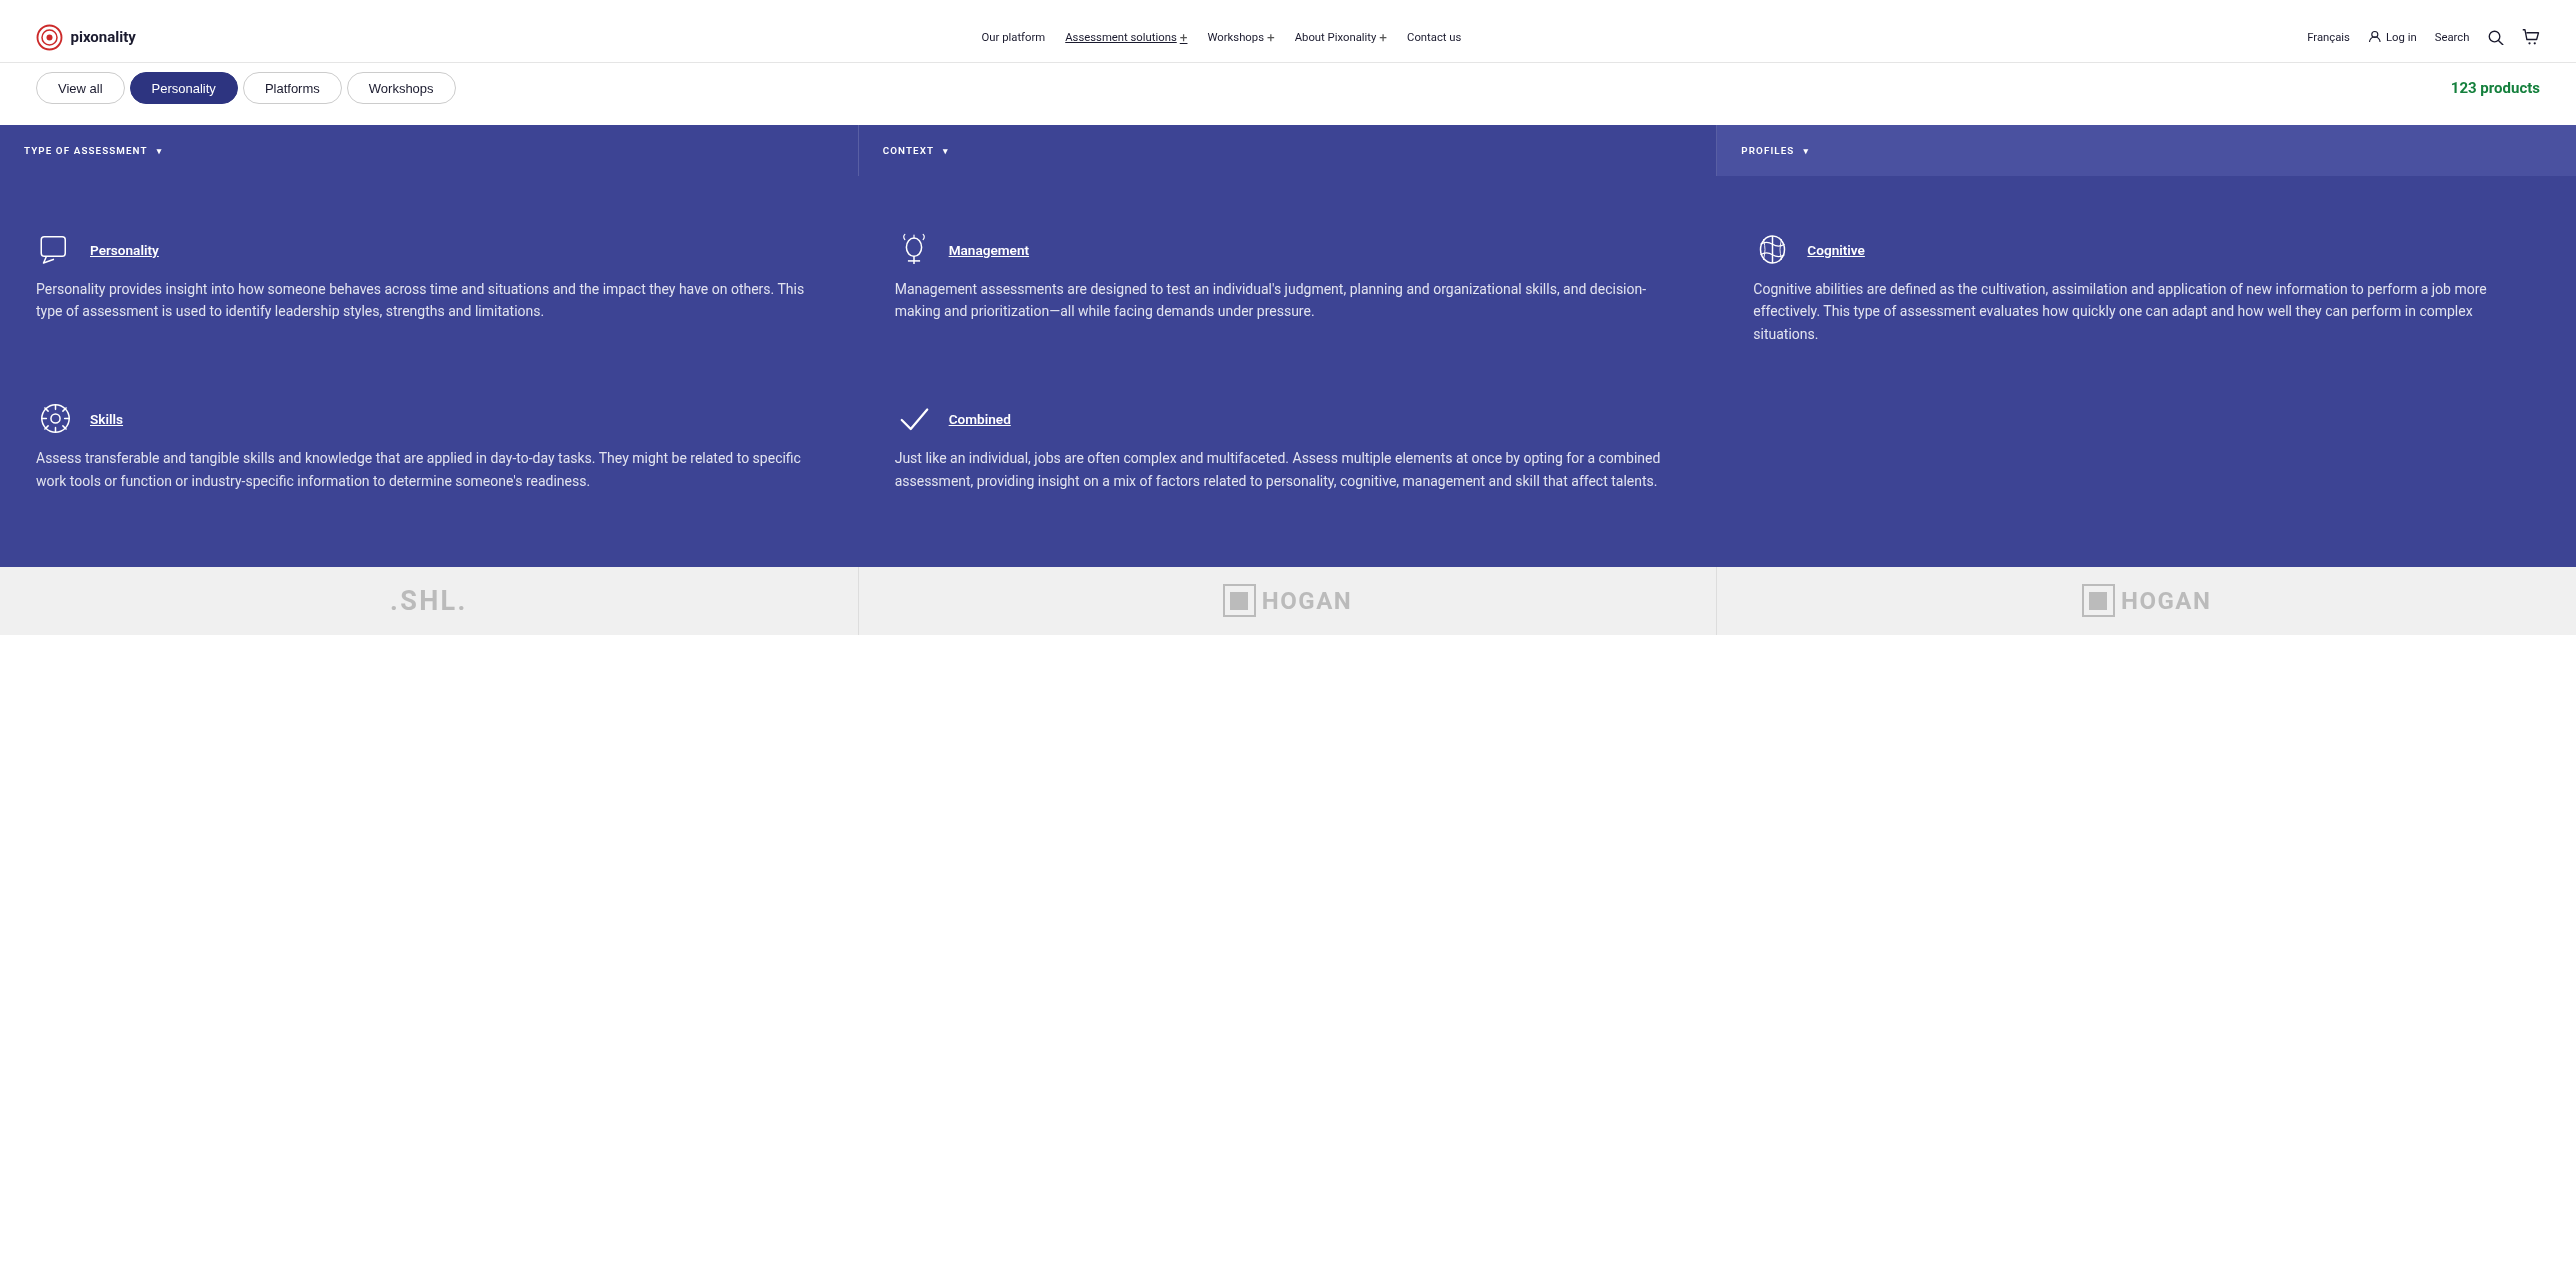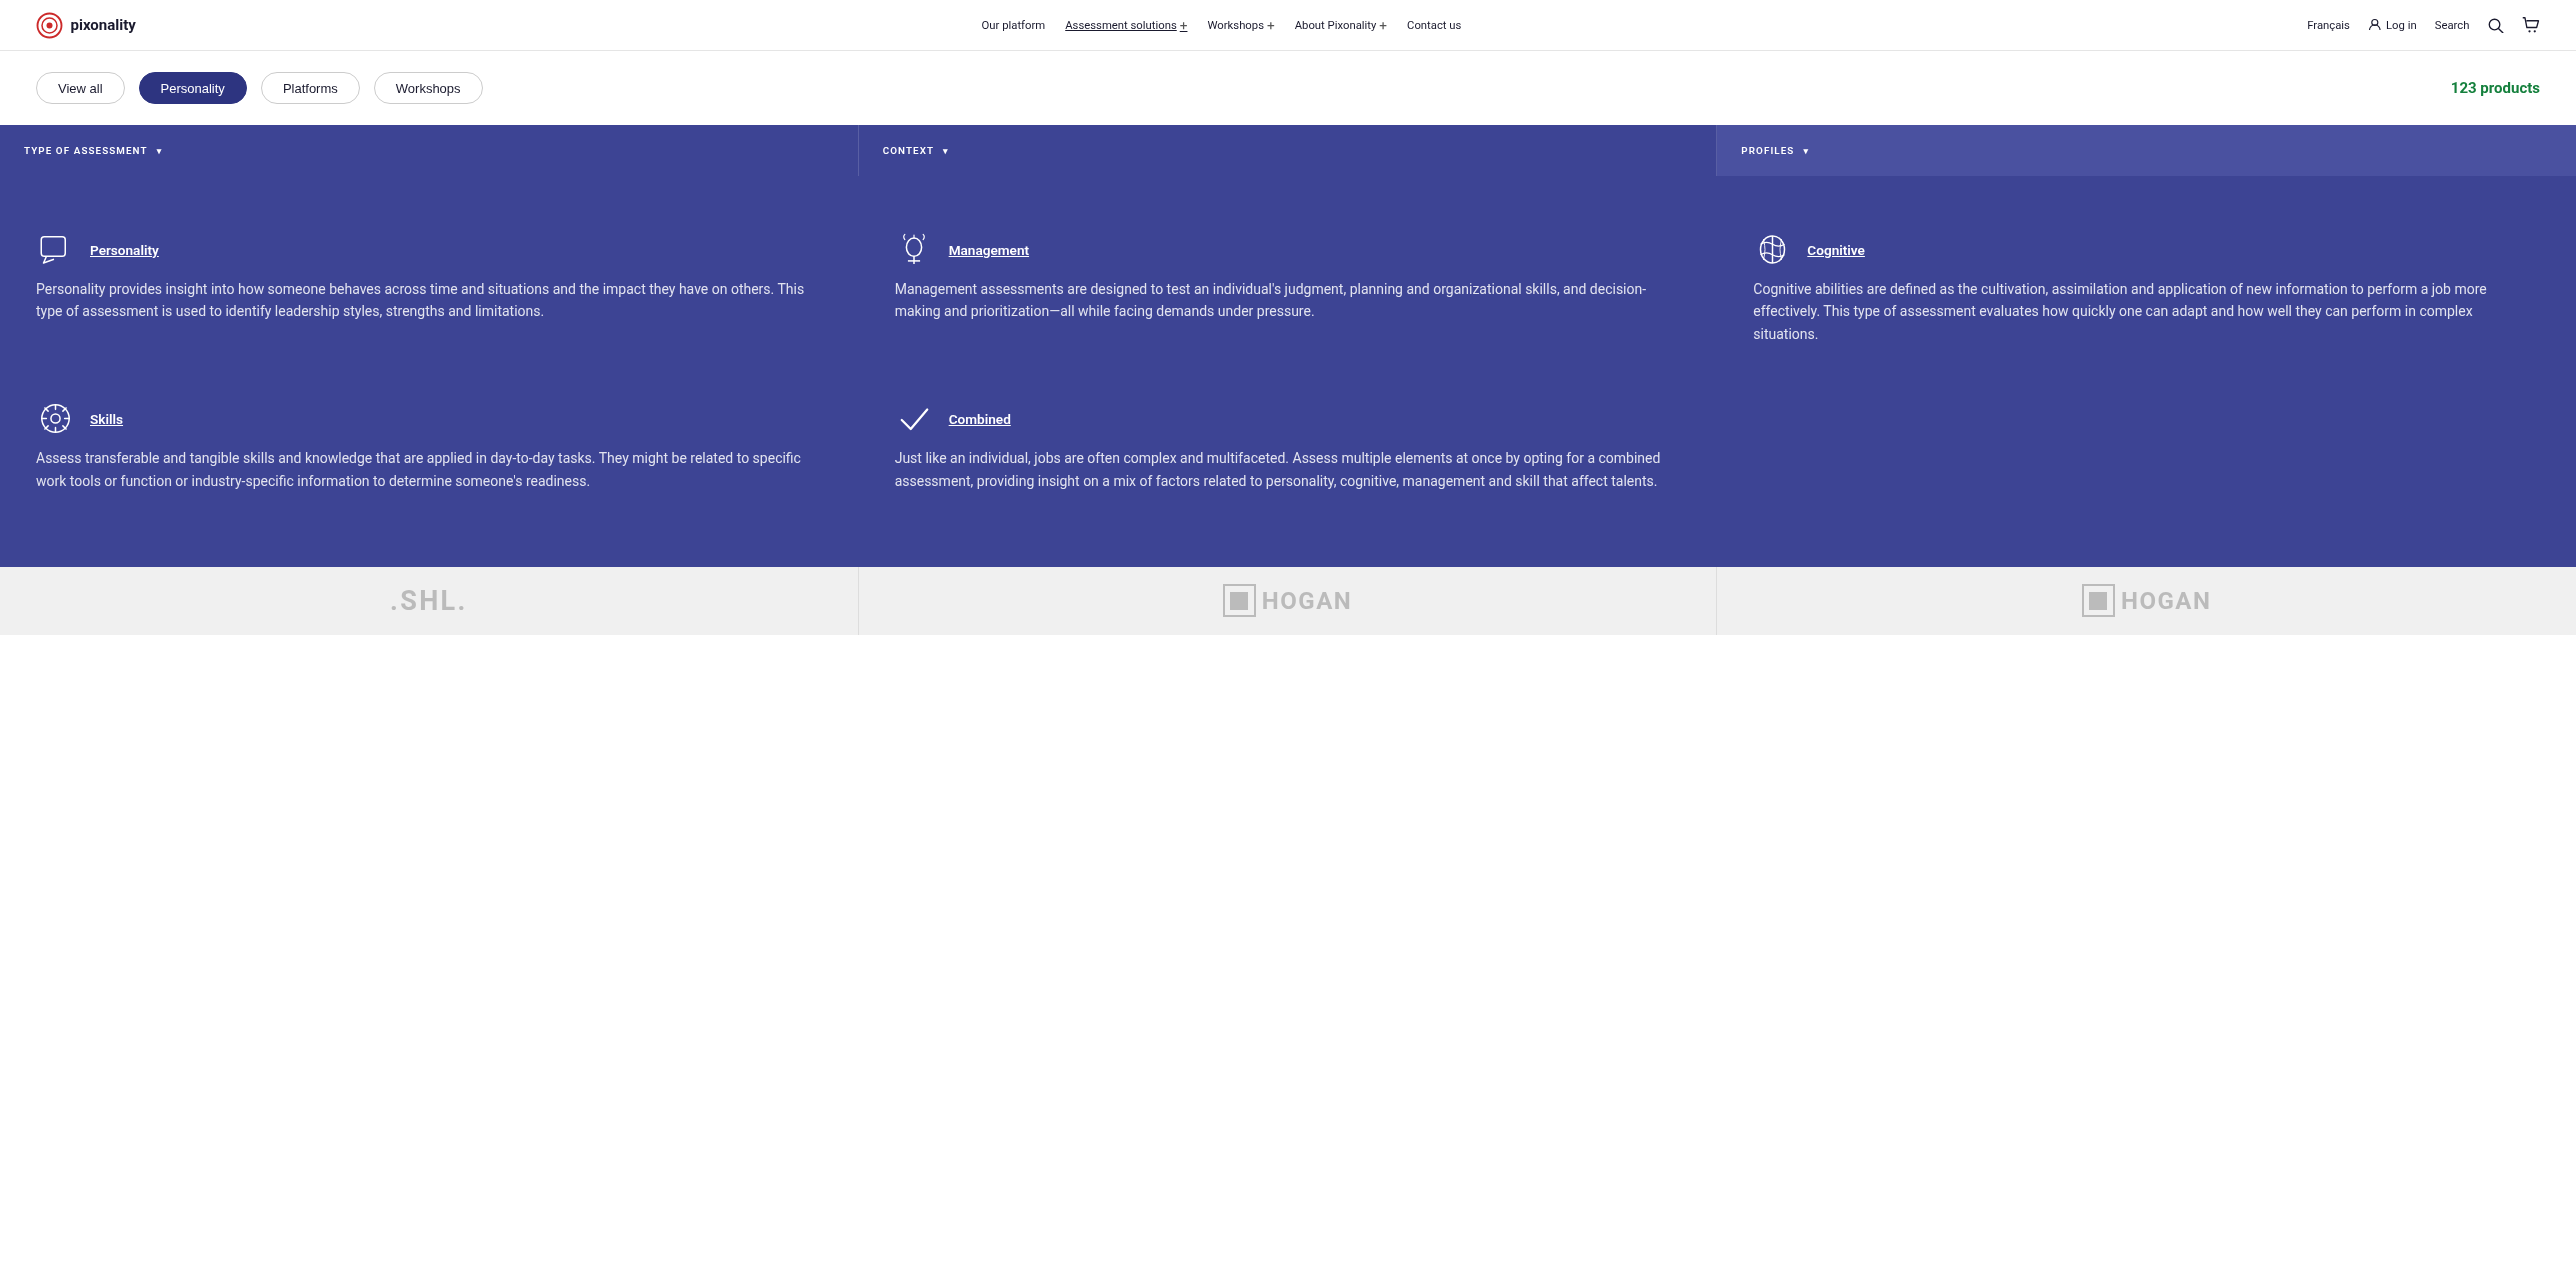--- a/index.html
+++ b/index.html
@@ -8,21 +8,21 @@
     
     nav {
       display: flex;
       align-items: center;
       justify-content: space-between;
       padding: 0 36px;
       height: 51px;
       border-bottom: 0.8px solid #e5e5e5;
       background: #fff;
       position: sticky;
-      top: 0;
+      top: 12px;
       z-index: 100;
     }
     .logo-icon {
       width: 27px;
       height: 27px;
     }
     .nav-links {
       display: flex;
       align-items: center;
       gap: 20px;
@@ -74,21 +74,21 @@
     .filter-bar {
       display: flex;
       align-items: center;
       justify-content: space-between;
       padding: 21px 36px;
       background: #fff;
     }
     .filter-pills {
       display: flex;
       align-items: center;
-      gap: 14px;
+      gap: 5px;
     }
     .pill {
       padding: 7.5px 21px;
       border-radius: 38px;
       border: 1.1px solid #ccc;
       font-size: 13px;
       cursor: pointer;
       background: #fff;
       color: #1a1a2e;
       font-weight: 500;

